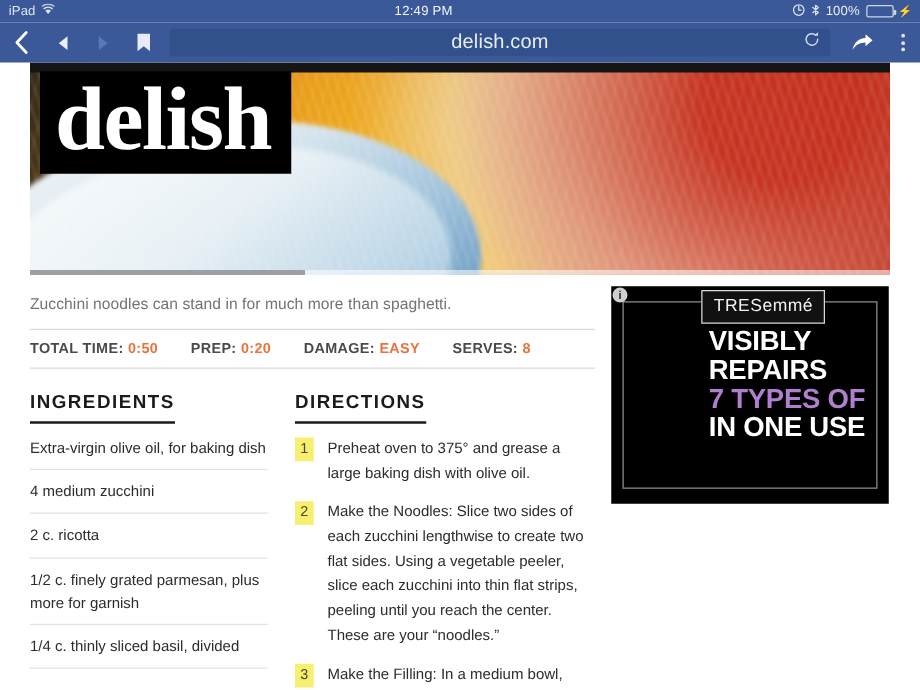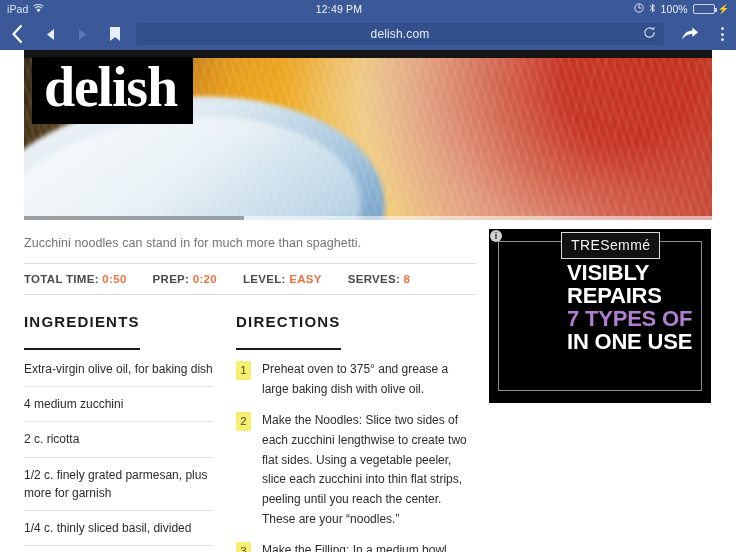--- a/index.html
+++ b/index.html
@@ -110,21 +110,21 @@
     height: 22px;
     margin: 0 8px 0 4px;
     background: #32508c;
     border-radius: 3px;
     display: flex;
     align-items: center;
     justify-content: center;
     cursor: text;
   }
   .url-text {
-    font-size: 12px;
+    font-size: 16px;
     color: #e9edf6;
     letter-spacing: .15px;
   }
   .reload-ico {
     position: absolute;
     right: 8px;
     top: 50%;
     transform: translateY(-50%);
     display: block;
   }
@@ -200,21 +200,21 @@
     position: absolute;
     left: 8px; top: 7px;
     background: #000000;
     padding: 4px 16px 9px 12px;
     z-index: 3;
   }
   .hero-logo span {
     display: block;
     font-family: "Liberation Serif", serif;
     font-weight: 700;
-    font-size: 56px;
+    font-size: 72px;
     line-height: .96;
     color: #ffffff;
     letter-spacing: -1.2px;
   }
   .hero-topbar {
     position: absolute;
     top: 0; left: 0; right: 0;
     height: 8px;
     background: #151515;
     z-index: 2;
@@ -270,21 +270,21 @@
     gap: 22px;
   }
   .col-ing  { width: 190px; flex: 0 0 190px; }
   .col-dir  { width: 240px; flex: 0 0 240px; }
 
   .sec-title {
     font-size: 15px;
     font-weight: 700;
     color: #1b1b1b;
     letter-spacing: 1.2px;
-    padding-bottom: 18px;
+    padding-bottom: 7px;
     border-bottom: 2.5px solid #1b1b1b;
     display: inline-block;
   }
 
   .ing-list { margin-top: 2px; }
   .ing-item {
     font-size: 12px;
     color: #2c2c2c;
     line-height: 1.52;
     padding: 8px 0 8px 0;
@@ -548,21 +548,21 @@
       <div class="meta-row">
         <span class="meta-item">
           <span>TOTAL TIME:</span>
           <b>0:50</b>
         </span>
         <span class="meta-item">
           <span>PREP:</span>
           <b>0:20</b>
         </span>
         <span class="meta-item">
-          <span>LEVEL:</span>
+          <span>DAMAGE:</span>
           <b>EASY</b>
         </span>
         <span class="meta-item">
           <span>SERVES:</span>
           <b>8</b>
         </span>
       </div>
 
       <div class="cols">
 

